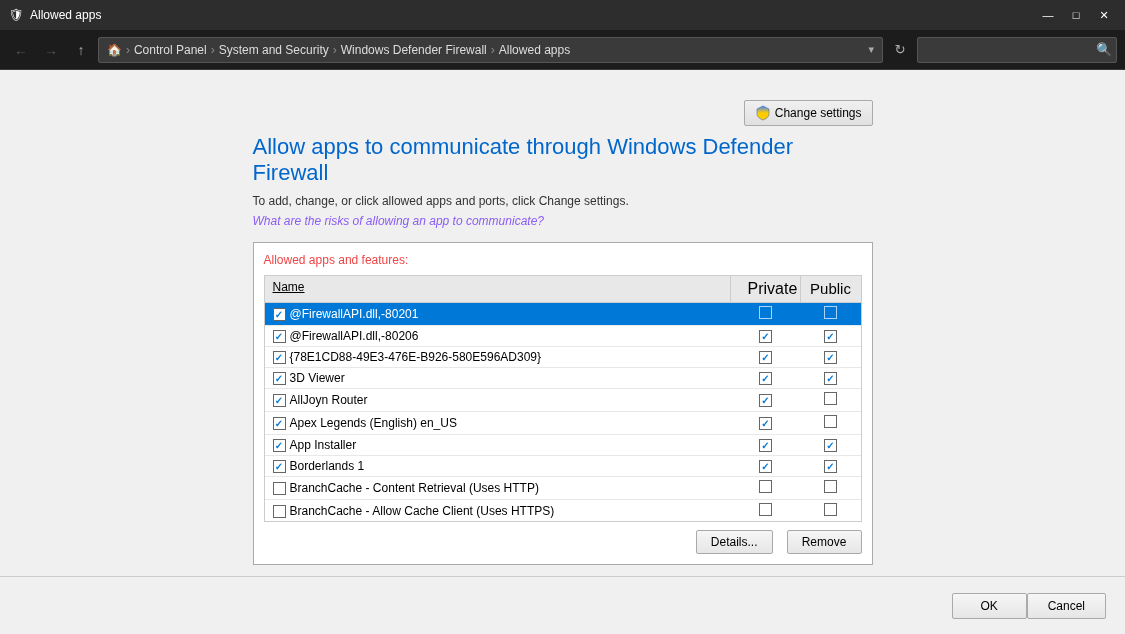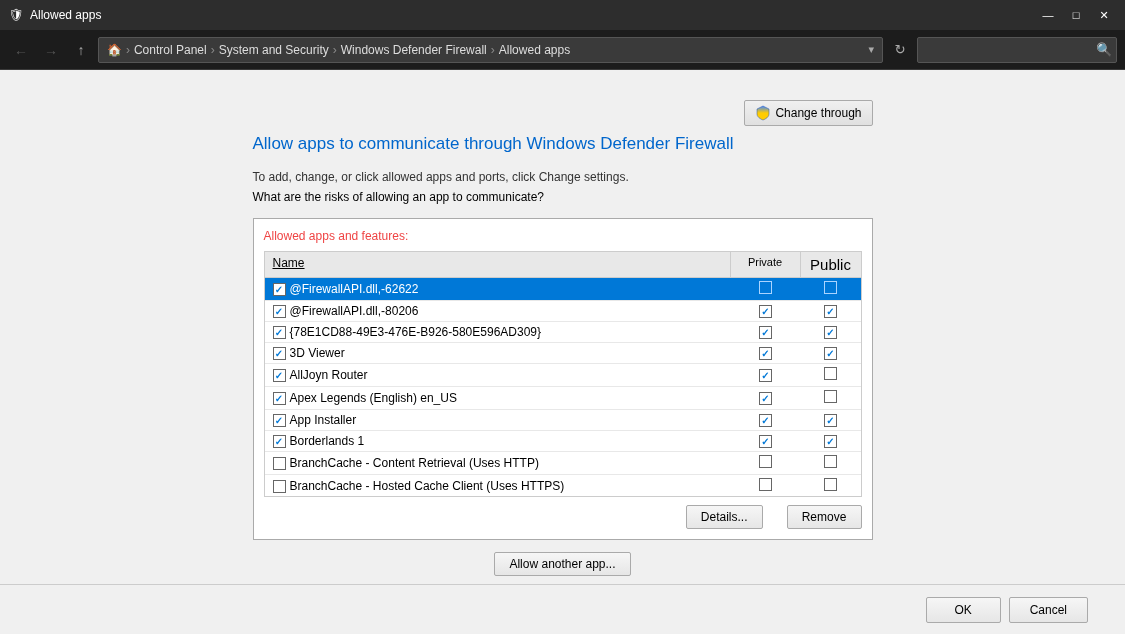--- a/index.html
+++ b/index.html
@@ -200,21 +200,21 @@
       border-right: 1px solid #ccc;
       font-weight: normal;
       font-size: 12px;
       text-decoration: underline;
     }
     .col-private {
       width: 70px;
       padding: 4px 17px;
       border-right: 1px solid #ccc;
       text-align: center;
-      font-size: 11px;
+      font-size: 16px;
     }
     .col-public {
       width: 60px;
       padding: 4px 8px;
       text-align: center;
       font-size: 15px;
     }
 
     .table-body {
       border: 1px solid #ccc;
@@ -273,21 +273,21 @@
       color: #0078d7;
       font-size: 10px;
       font-weight: bold;
     }
     .cb.unchecked {}
 
     
     .button-row {
       display: flex;
       justify-content: flex-end;
-      gap: 24px;
+      gap: 14px;
       margin-top: 8px;
     }
 
     .btn {
       background: linear-gradient(to bottom, #f6f6f6, #e6e6e6);
       border: 1px solid #aaa;
       padding: 4px 14px;
       font-size: 12px;
       cursor: pointer;
       border-radius: 2px;
@@ -299,26 +299,26 @@
     .allow-another-row {
       display: flex;
       justify-content: center;
       margin-top: 12px;
     }
 
     
     .bottom-bar {
       background: #f0f0f0;
       border-top: 1px solid #ccc;
-      height: 50px;
+      height: 58px;
       display: flex;
       align-items: center;
       justify-content: flex-end;
-      padding: 0 37px;
-      gap: 8px;
+      padding: 0 19px;
+      gap: 0;
       flex-shrink: 0;
     }
 
     .bottom-btn {
       background: linear-gradient(to bottom, #f6f6f6, #e6e6e6);
       border: 1px solid #aaa;
       padding: 5px 20px;
       font-size: 12px;
       cursor: pointer;
       border-radius: 2px;
@@ -377,42 +377,42 @@
         <svg class="shield-icon" viewBox="0 0 16 16">
           <defs>
             <linearGradient id="sg" x1="0" y1="0" x2="0" y2="1">
               <stop offset="0%" stop-color="#4488ff"></stop>
               <stop offset="50%" stop-color="#ffcc00"></stop>
               <stop offset="100%" stop-color="#ffcc00"></stop>
             </linearGradient>
           </defs>
           <path d="M8 1 L14 4 L14 9 C14 13 8 15 8 15 C8 15 2 13 2 9 L2 4 Z" fill="url(#sg)" stroke="#2255bb" stroke-width="0.5"></path>
         </svg>
-        <span>Change through</span>
+        <span>Change settings</span>
       </button>
     </div>
 
-    <div style="font-size:17px; color:#0066cc; margin-bottom:16px; cursor:pointer;">Allow apps to communicate through Windows Defender Firewall</div>
+    <div style="font-size:22px; color:#0066cc; margin-bottom:8px; cursor:pointer;">Allow apps to communicate through Windows Defender Firewall</div>
     <div style="font-size:12px; color:#333; margin-bottom:6px;">To add, change, or click allowed apps and ports, click Change settings.</div>
-    <a style="color:#000000; font-size:12px; cursor:pointer; text-decoration:none; margin-bottom:14px; display:inline-block;">What are the risks of allowing an app to communicate?</a>
+    <a style="color:#8b5cf6; font-size:12px; cursor:pointer; text-decoration:none; margin-bottom:14px; display:inline-block;font-style:italic;">What are the risks of allowing an app to communicate?</a>
 
     <div class="panel">
       <div class="panel-title">Allowed apps and features:</div>
 
       <div class="table-header">
         <div class="col-name">Name</div>
         <div class="col-private">Private</div>
         <div class="col-public">Public</div>
       </div>
 
       <div class="table-body" id="table-body">
       <div class="table-row selected">
             <div class="row-name">
               <span class="cb checked"></span>
-              <span>@FirewallAPI.dll,-62622</span>
+              <span>@FirewallAPI.dll,-80201</span>
             </div>
             <div class="row-private"><span class="cb unchecked" style="border: 1px solid rgb(170, 212, 255); background: rgb(0, 120, 215);"></span></div>
             <div class="row-public"><span class="cb unchecked" style="border: 1px solid rgb(170, 212, 255); background: rgb(0, 120, 215);"></span></div>
           </div>
           <div class="table-row">
             <div class="row-name">
               <span class="cb checked"></span>
               <span>@FirewallAPI.dll,-80206</span>
             </div>
             <div class="row-private"><span class="cb checked"></span></div>
@@ -470,21 +470,21 @@
             <div class="row-name">
               <span class="cb unchecked" style="border: 1px solid rgb(102, 102, 102);"></span>
               <span>BranchCache - Content Retrieval (Uses HTTP)</span>
             </div>
             <div class="row-private"><span class="cb unchecked"></span></div>
             <div class="row-public"><span class="cb unchecked"></span></div>
           </div>
           <div class="table-row">
             <div class="row-name">
               <span class="cb unchecked" style="border: 1px solid rgb(102, 102, 102);"></span>
-              <span>BranchCache - Hosted Cache Client (Uses HTTPS)</span>
+              <span>BranchCache - Allow Cache Client (Uses HTTPS)</span>
             </div>
             <div class="row-private"><span class="cb unchecked"></span></div>
             <div class="row-public"><span class="cb unchecked"></span></div>
           </div>
         </div>
 
       <div class="button-row">
         <button class="btn">Details...</button>
         <button class="btn">Remove</button>
       </div>

